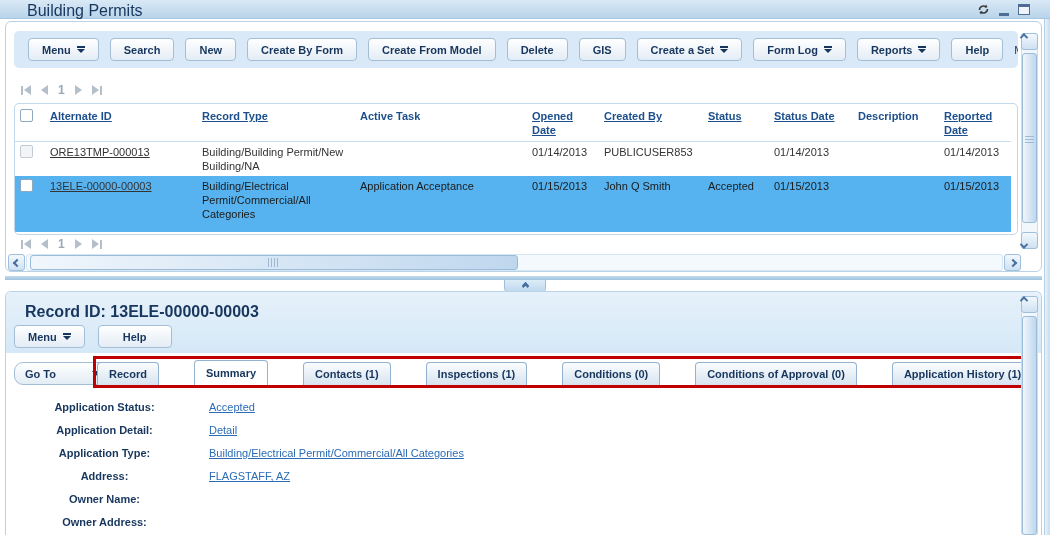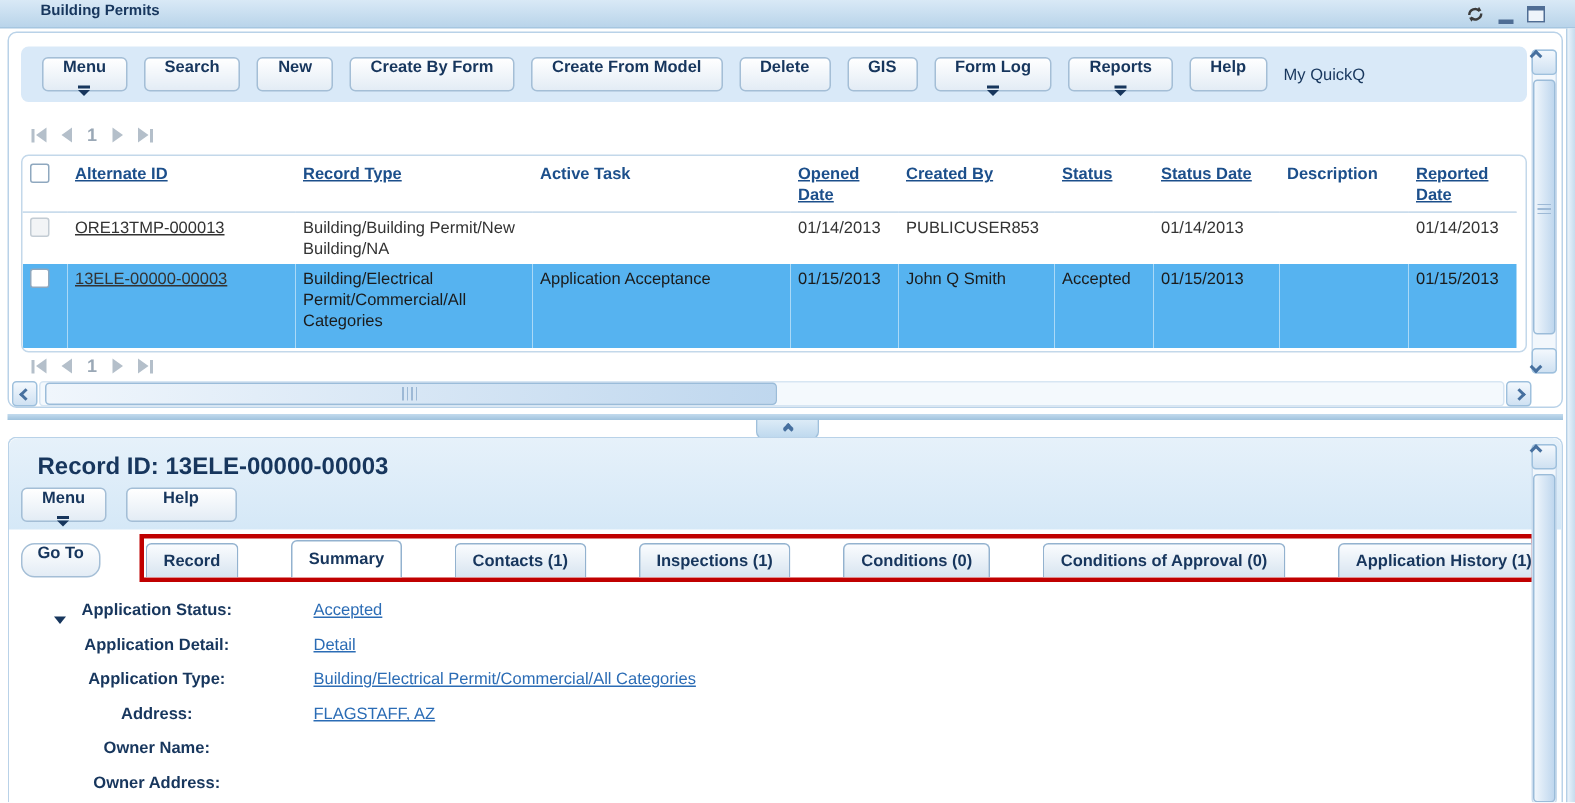--- a/index.html
+++ b/index.html
@@ -2,32 +2,32 @@
 <html><head>
 <meta charset="utf-8">
 <style>
   * { box-sizing: border-box; }
   body { margin:0; font-family:"Liberation Sans", sans-serif; }
   #stage { position:relative; width:1050px; height:535px; background:#fff; overflow:hidden; }
 
   
   .titlebar { position:absolute; left:0; top:0; width:1050px; height:19px;
     background:linear-gradient(#d9e9f6,#b9d4ea); border-bottom:1px solid #a6c6e0; }
-  .title { position:absolute; left:8px; top:2px; font-size:10px; font-weight:bold; color:#17365d;padding-left:19px; }
+  .title { position:absolute; left:8px; top:2px; font-size:16px; font-weight:normal; color:#17365d;padding-left:19px; }
   .win-icons { position:absolute; right:20px; top:3px; display:flex; gap:9px; align-items:center; height:13px; }
   .ico-min { width:10px; height:3px; background:#4f6d94; align-self:flex-end; }
   .ico-max { width:12px; height:11px; border:1px solid #4f6d94; border-top:3px solid #4f6d94; background:#eef4fa; }
 
   .frame-right { position:absolute; right:0; top:19px; width:6px; height:516px;
     background:linear-gradient(90deg,#eaf3fb,#c6dcee); border-left:1px solid #b4cfe6; }
 
   
   .btn { height:23px; padding:0 13px; background:linear-gradient(#ffffff,#e3ecf5);
     border:1px solid #a4bed6; border-radius:4px; font-weight:bold; font-size:11px; color:#17365d;
-    display:inline-flex; align-items:center; gap:6px; white-space:nowrap; cursor:default;flex-direction:column; }
+    display:inline-flex; align-items:center; gap:6px; white-space:nowrap; cursor:default; }
   .dd { display:inline-flex; flex-direction:column; align-items:center; }
   .dd i { display:block; width:8px; height:2px; background:#17365d; margin-bottom:1px; }
   .dd b { display:block; width:0; height:0; border-left:4px solid transparent; border-right:4px solid transparent; border-top:4px solid #17365d; }
   .tri-solid { width:0; height:0; border-left:4px solid transparent; border-right:4px solid transparent; border-top:5px solid #17365d; }
 
   .pager { display:flex; align-items:center; gap:10px; height:14px; }
   .pg-ico { display:inline-flex; align-items:center; gap:1px; }
   .pbar { width:2px; height:9px; background:#b4bfca; }
   .ptri-l { width:0;height:0;border-top:5px solid transparent;border-bottom:5px solid transparent;border-right:7px solid #b4bfca; }
   .ptri-r { width:0;height:0;border-top:5px solid transparent;border-bottom:5px solid transparent;border-left:7px solid #b4bfca; }
@@ -156,20 +156,27 @@
           <span>Create By Form</span>
         </span>
       <span class="btn">
           <span>Create From Model</span>
         </span>
       <span class="btn">
           <span>Delete</span>
         </span>
       <span class="btn">
           <span>GIS</span>
+        </span>
+      <span class="btn">
+          <span>Create a Set</span>
+          <span class="dd">
+            <i></i>
+            <b></b>
+          </span>
         </span>
       <span class="btn">
           <span>Form Log</span>
           <span class="dd">
             <i></i>
             <b></b>
           </span>
         </span>
       <span class="btn">
           <span>Reports</span>

